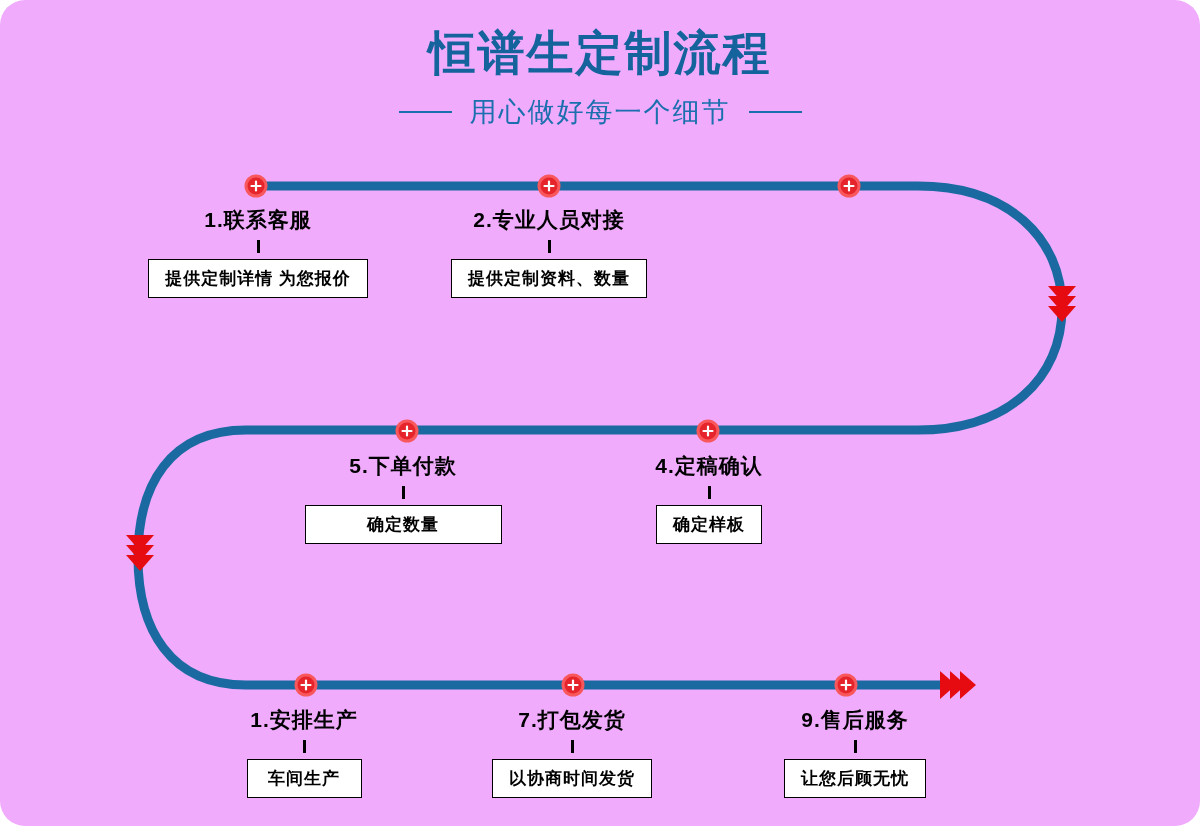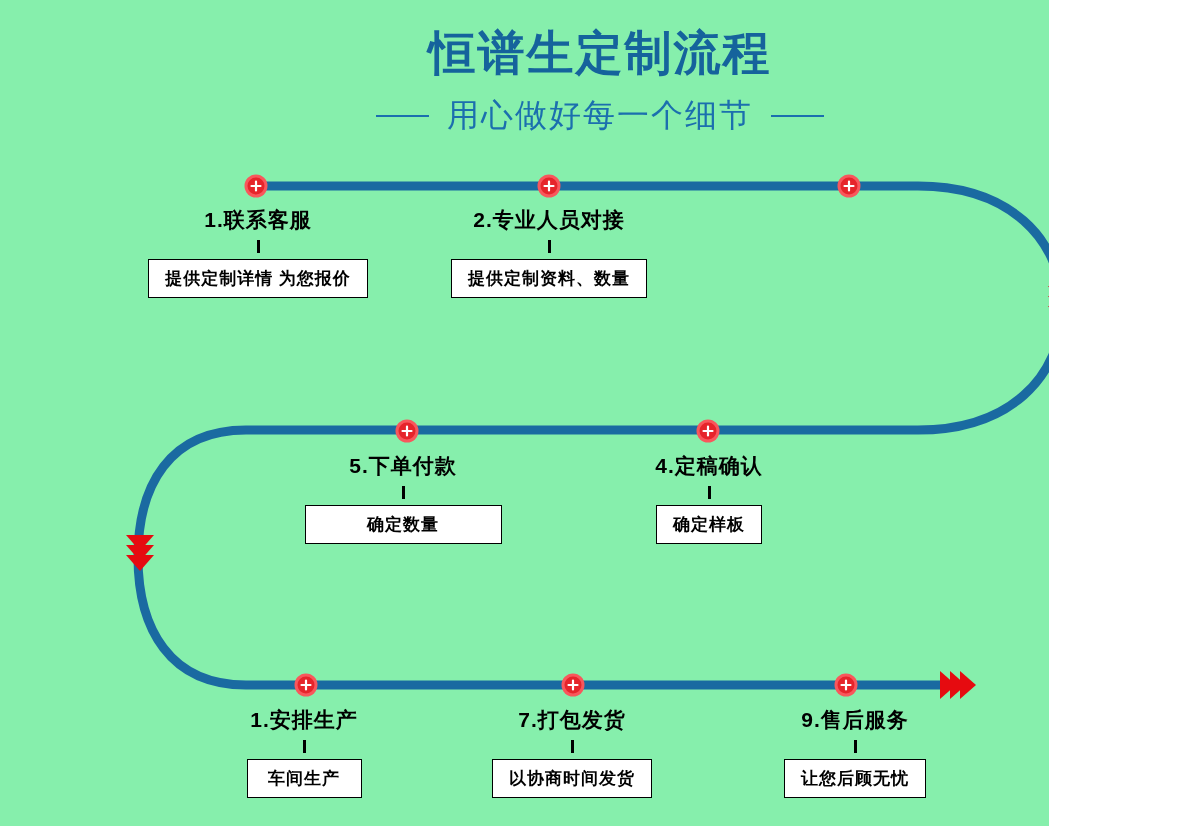--- a/index.html
+++ b/index.html
@@ -1,22 +1,23 @@
 <!DOCTYPE html>
 <html><head>
 <meta charset="utf-8">
 <style>
   html, body { margin: 0; padding: 0; background: #ffffff; }
   .canvas {
     position: relative;
-    width: 1049px;
+    width: 1200px;
     height: 826px;
-    background: #86efac;
+    background: #f0abfc;
     overflow: hidden;
     font-family: "Liberation Sans", "DejaVu Sans", sans-serif;
+    border-radius: 25px;
   }
   .header {
     position: absolute;
     top: 26px;
     left: 0;
     width: 1200px;
     text-align: center;
   }
   .page-title {
     font-size: 47px;
@@ -31,21 +32,21 @@
     align-items: center;
     justify-content: center;
     gap: 18px;
   }
   .subtitle-line {
     width: 53px;
     height: 2px;
     background: #1b6fae;
   }
   .subtitle-text {
-    font-size: 32px;
+    font-size: 27px;
     color: #1b6fae;
     letter-spacing: 2px;
   }
   .flow-svg {
     position: absolute;
     top: 0;
     left: 0;
   }
   .step {
     position: absolute;

